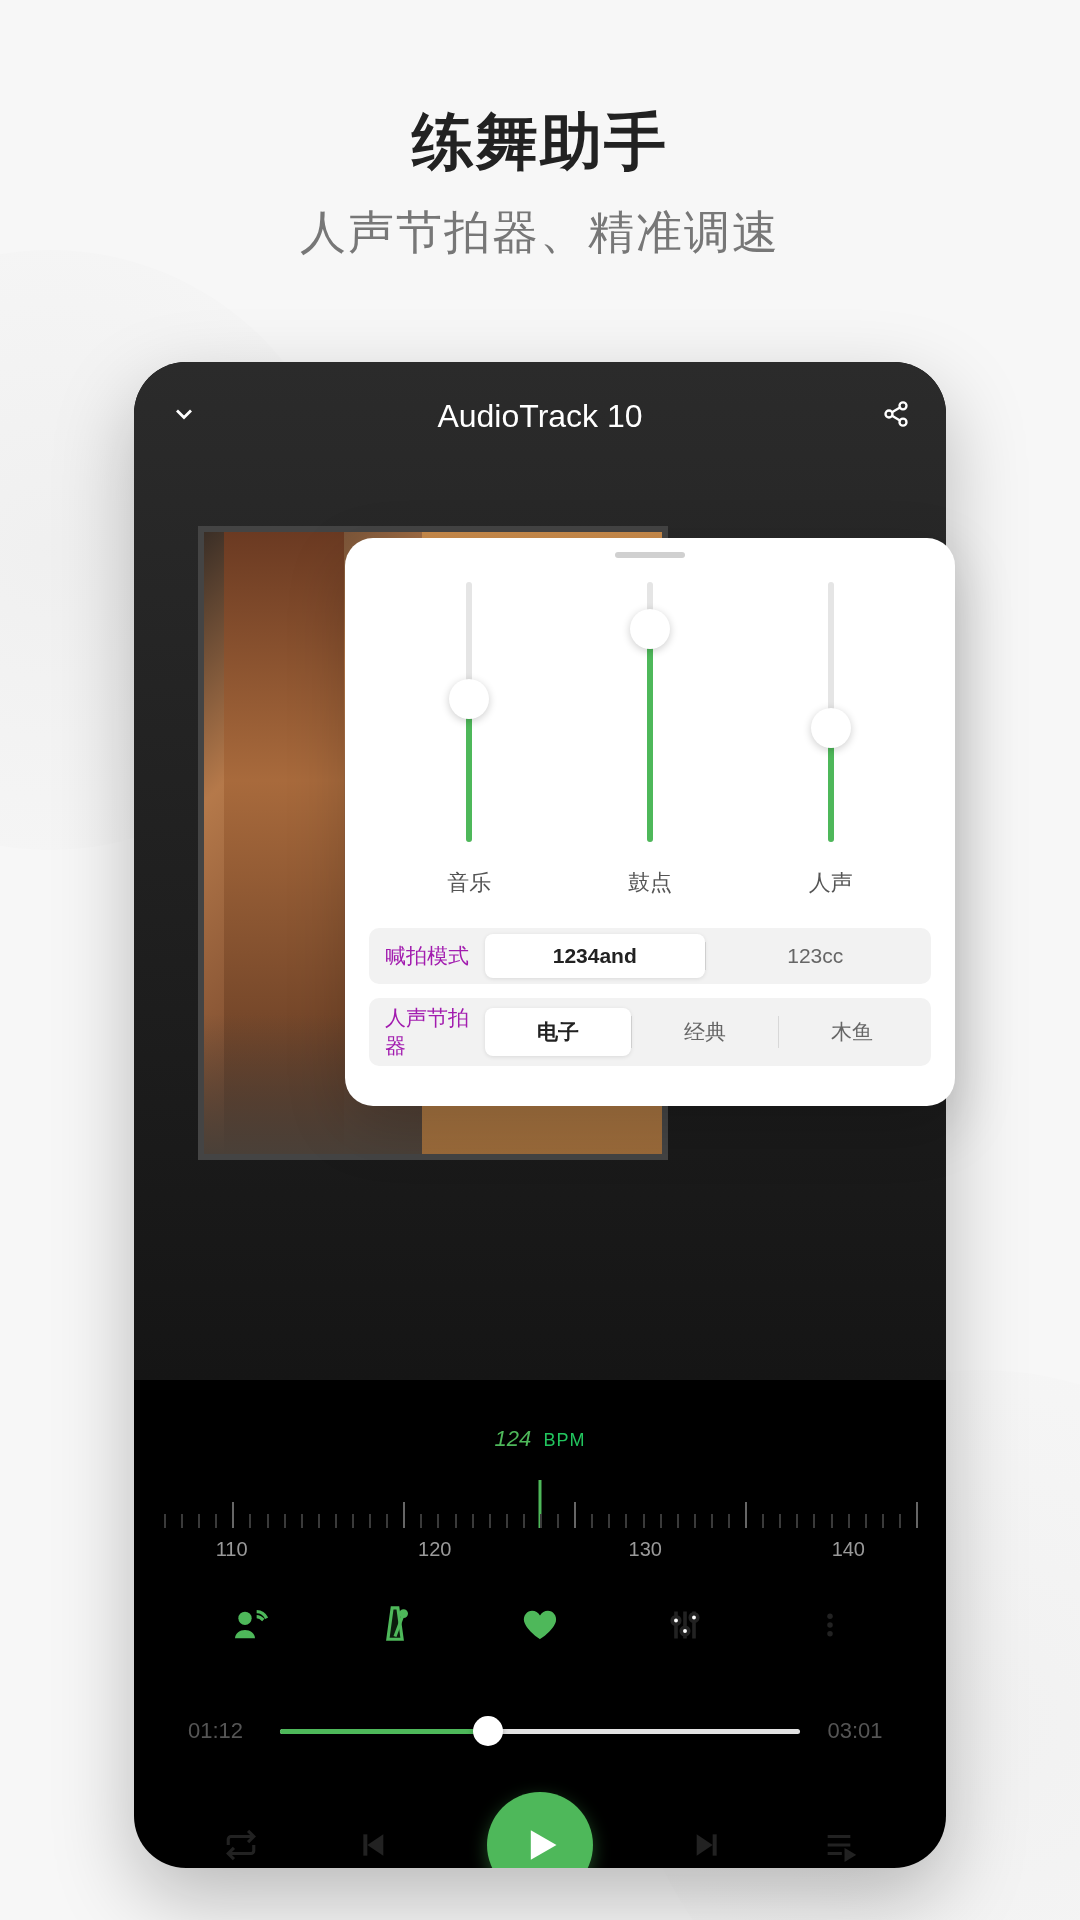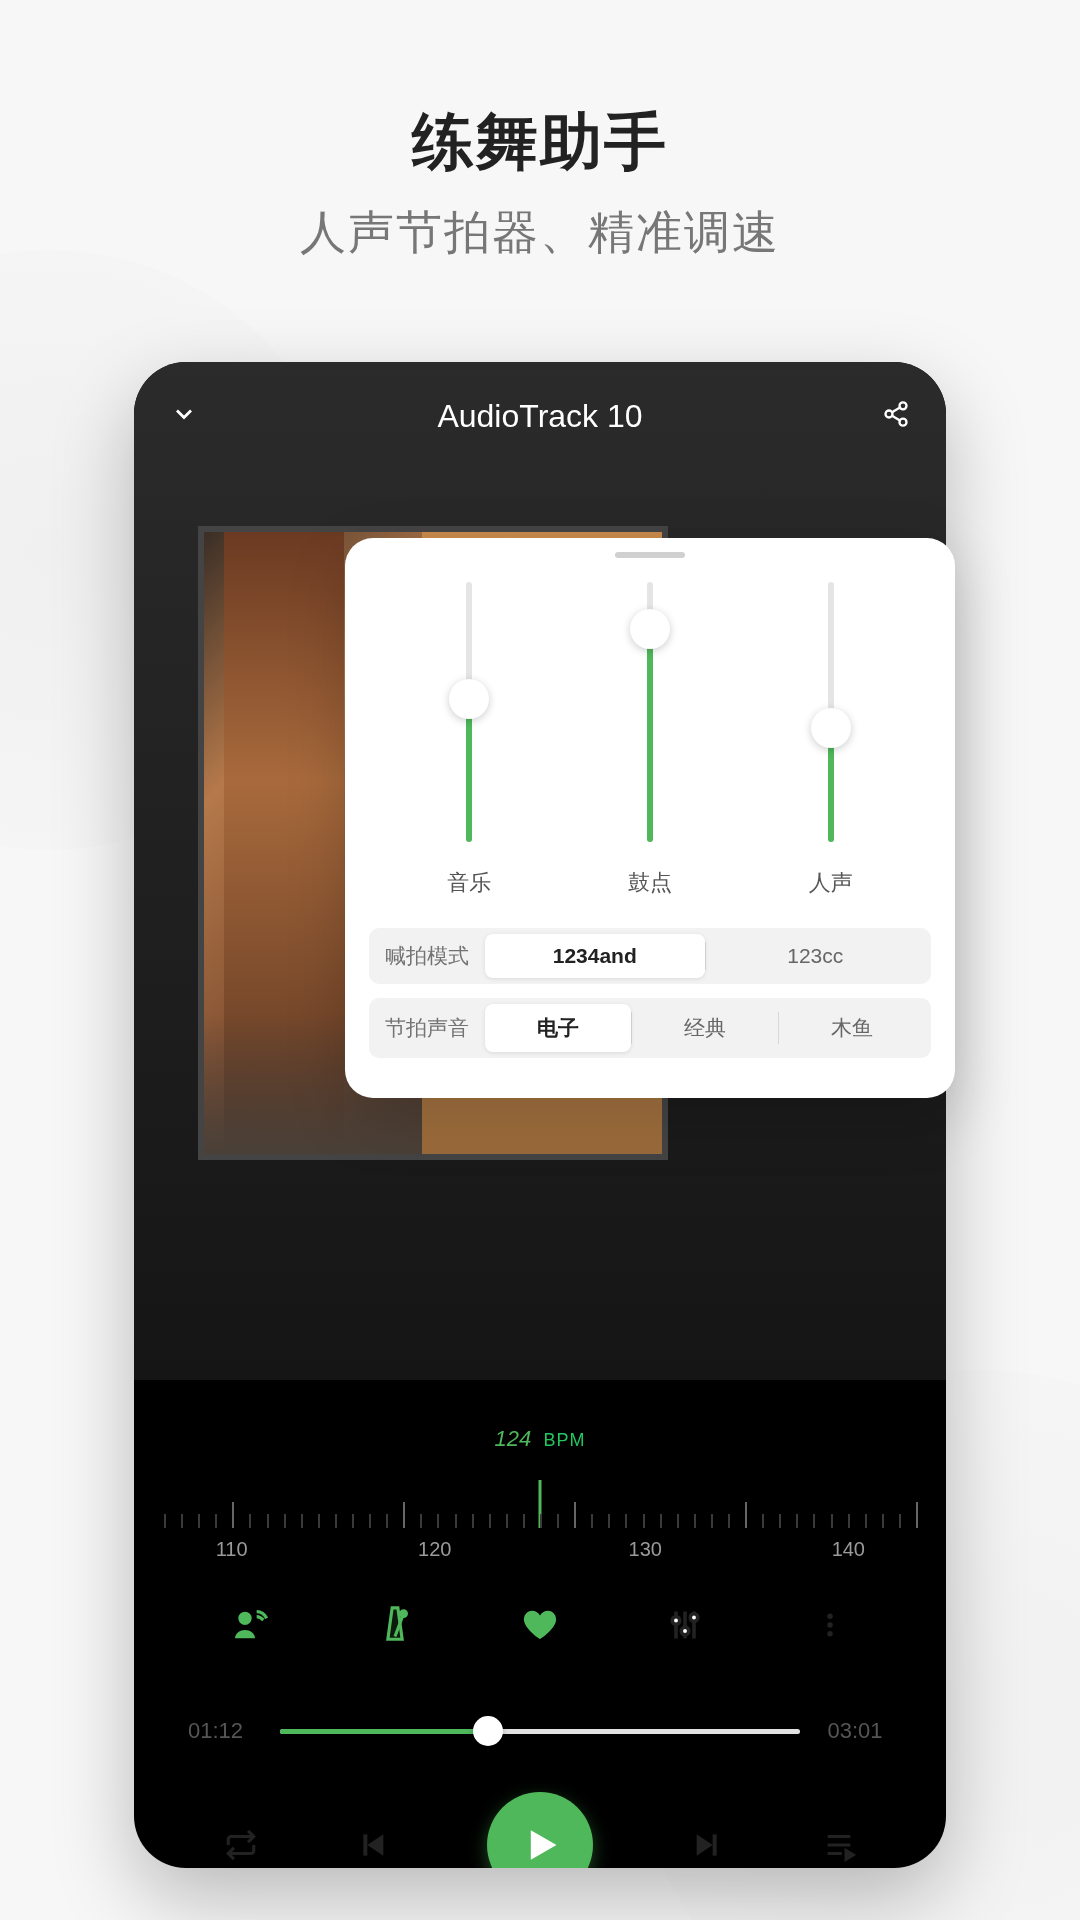--- a/index.html
+++ b/index.html
@@ -163,21 +163,21 @@
 .popup-row {
   display: flex;
   align-items: center;
   background: #f2f2f2;
   border-radius: 10px;
   padding: 6px;
   margin-bottom: 14px;
 }
 .row-label {
   font-size: 21px;
-  color: #737373;
+  color: #a21caf;
   padding: 0 16px 0 10px;
   flex: 0 0 110px;
   font-family: Liberation Serif, serif;
 }
 .seg {
   display: flex;
   flex: 1;
   gap: 0;
 }
 .seg-item {
@@ -534,21 +534,21 @@
   <div class="popup-rows" id="popup-rows">
       <div class="popup-row">
         <div class="row-label">喊拍模式</div>
         <div class="seg">
           <div class="seg-item active">1234and</div>
           <div class="seg-divider"></div>
           <div class="seg-item">123cc</div>
         </div>
       </div>
       <div class="popup-row">
-        <div class="row-label">节拍声音</div>
+        <div class="row-label">人声节拍器</div>
         <div class="seg">
           <div class="seg-item active">电子</div>
           <div class="seg-divider"></div>
           <div class="seg-item">经典</div>
           <div class="seg-divider"></div>
           <div class="seg-item">木鱼</div>
         </div>
       </div>
     </div>
 </div>

